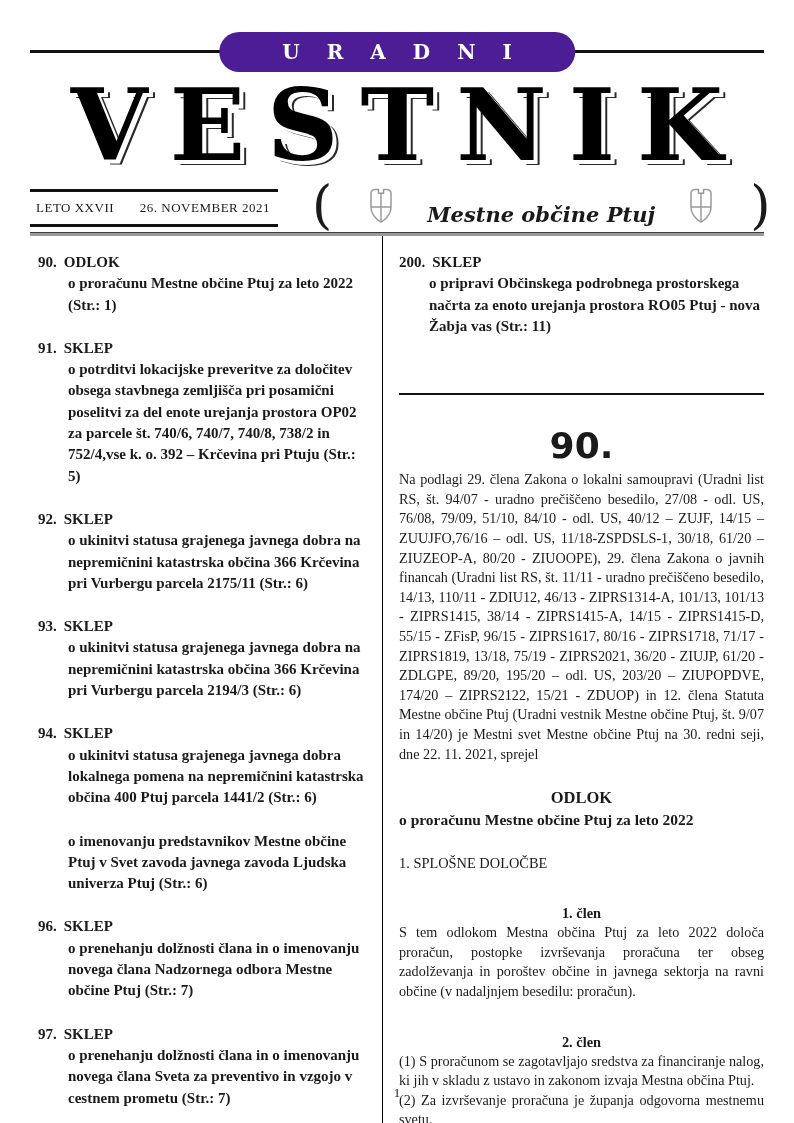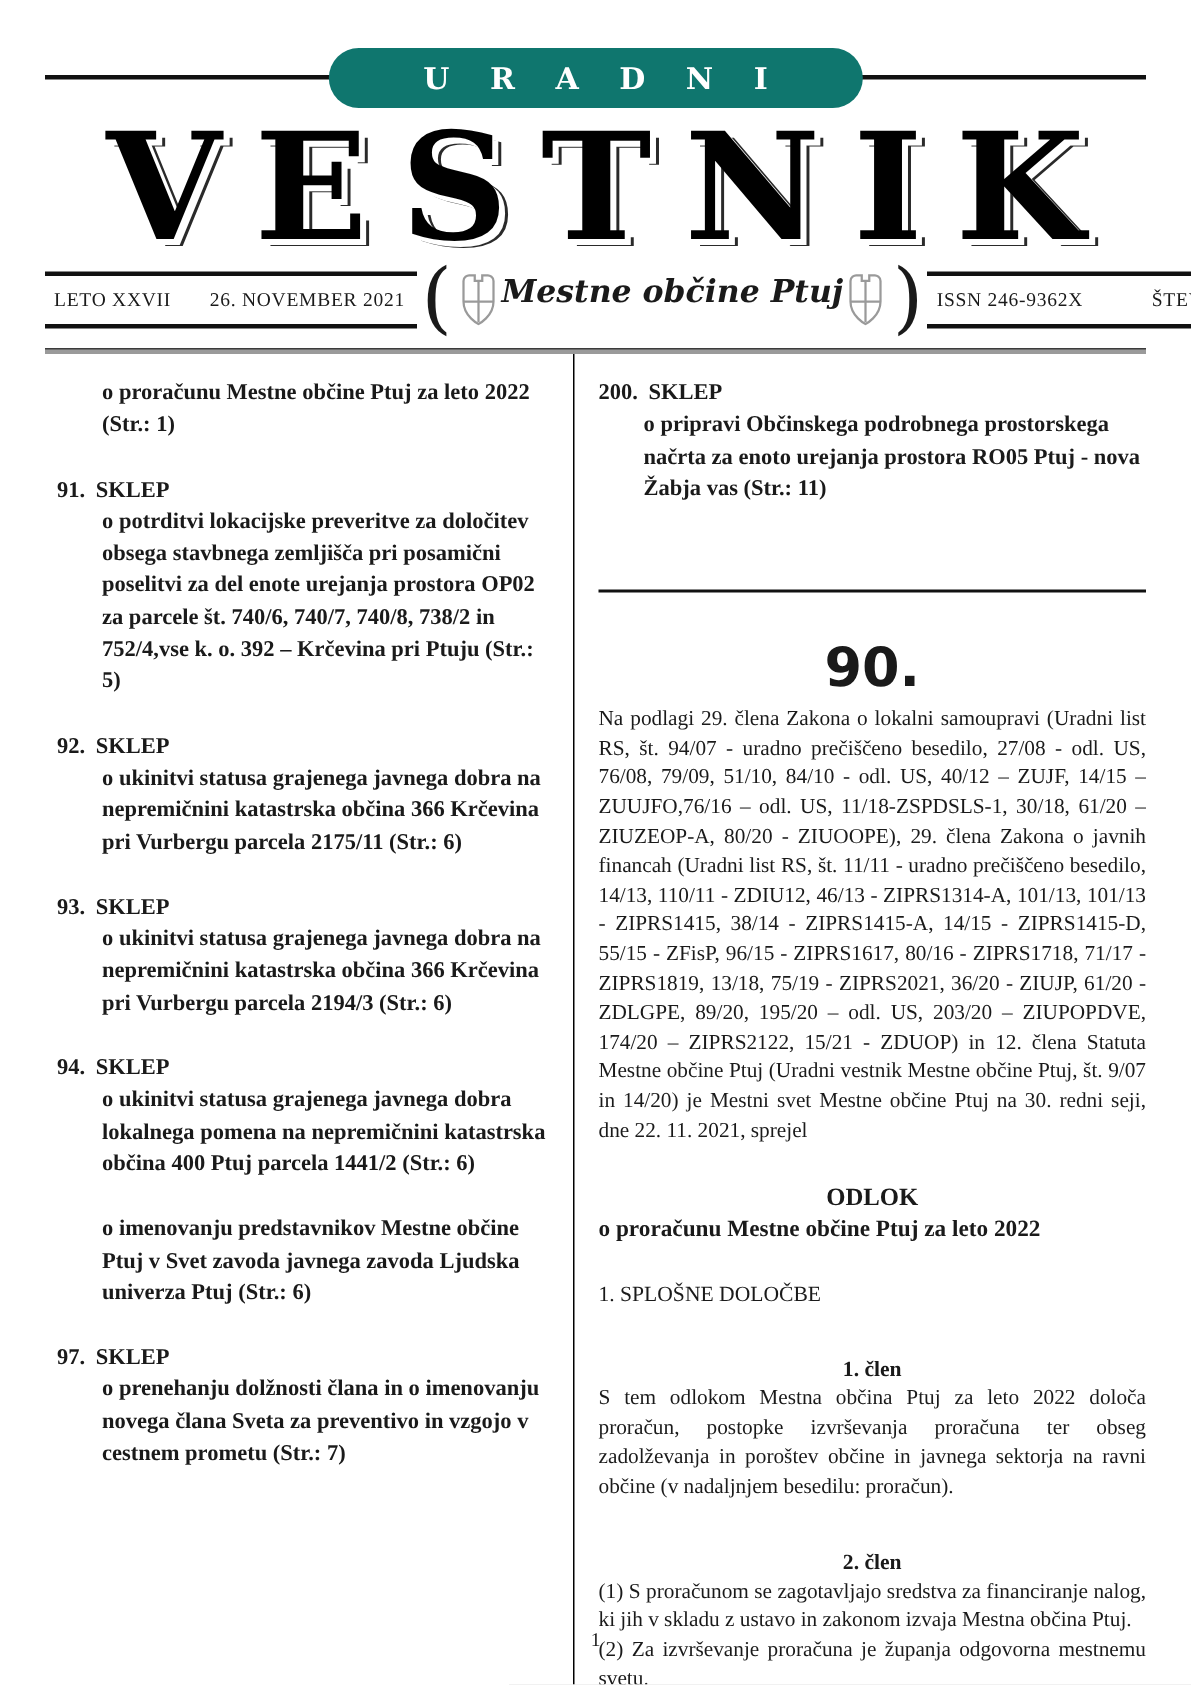--- a/index.html
+++ b/index.html
@@ -12,21 +12,21 @@
     font-family:"Liberation Serif", serif;
     overflow:hidden;
     box-sizing:border-box;
     padding:0 30px;
   }
   
   .kicker-row { position:relative; height:42px; margin-top:32px; }
   .kicker-line { position:absolute; left:0; right:0; top:18px; height:3px; background:#111; }
   .kicker-pill {
     position:absolute; left:50%; top:0; transform:translateX(-50%);
-    background:#0f766e; color:#fff;
+    background:#4c1d95; color:#fff;
     height:40px; line-height:40px;
     padding:0 36px; border-radius:22px;
     font-family:"DejaVu Serif", serif;
     font-weight:bold; font-size:20px;
     letter-spacing:27px; text-indent:27px;
     white-space:nowrap;
   }
   .big-title {
     text-align:center;
     font-family:"DejaVu Serif", serif;
@@ -34,23 +34,24 @@
     font-size:99px;
     line-height:1.0;
     letter-spacing:22px;
     text-indent:22px;
     color:#000000;
     text-shadow:4px 4px 0 #ffffff, 6px 5px 0 #2a2a2a;
     margin-top:2px;
     white-space:nowrap;
   }
   .info-band {
-    display:flex; align-items:flex-start;
+    display:flex; align-items:flex-end;
     margin-top:6px;
     height:46px;
+    gap:31px;
   }
   .band-box {
     border-top:3px solid #111;
     border-bottom:3px solid #111;
     height:38px;
     display:flex; justify-content:space-between; align-items:center;
     font-size:13px;
     letter-spacing:0.5px;
     padding:0 8px 0 6px;
     box-sizing:border-box;
@@ -150,40 +151,45 @@
       </div>
     </div>
     <div class="double-rule"></div>
   </div>
 
   <div class="columns">
 
     <div class="col-left">
 
       <div class="toc-item">
+        <div><span class="toc-no">90.</span><span>ODLOK</span></div>
         <div class="toc-text">o proračunu Mestne občine Ptuj za leto 2022 (Str.: 1)</div>
       </div>
       <div class="toc-item">
         <div><span class="toc-no">91.</span><span>SKLEP</span></div>
         <div class="toc-text">o potrditvi lokacijske preveritve za določitev obsega stavbnega zemljišča pri posamični poselitvi za del enote urejanja prostora OP02 za parcele št. 740/6, 740/7, 740/8, 738/2 in 752/4,vse k. o. 392 – Krčevina pri Ptuju (Str.: 5)</div>
       </div>
       <div class="toc-item">
         <div><span class="toc-no">92.</span><span>SKLEP</span></div>
         <div class="toc-text">o ukinitvi statusa grajenega javnega dobra na nepremičnini katastrska občina 366 Krčevina pri Vurbergu parcela 2175/11 (Str.: 6)</div>
       </div>
       <div class="toc-item">
         <div><span class="toc-no">93.</span><span>SKLEP</span></div>
         <div class="toc-text">o ukinitvi statusa grajenega javnega dobra na nepremičnini katastrska občina 366 Krčevina pri Vurbergu parcela 2194/3 (Str.: 6)</div>
       </div>
       <div class="toc-item">
         <div><span class="toc-no">94.</span><span>SKLEP</span></div>
         <div class="toc-text">o ukinitvi statusa grajenega javnega dobra lokalnega pomena na nepremičnini katastrska občina 400 Ptuj parcela 1441/2 (Str.: 6)</div>
       </div>
       <div class="toc-item">
         <div class="toc-text">o imenovanju predstavnikov Mestne občine Ptuj v Svet zavoda javnega zavoda Ljudska univerza Ptuj (Str.: 6)</div>
+      </div>
+      <div class="toc-item">
+        <div><span class="toc-no">96.</span><span>SKLEP</span></div>
+        <div class="toc-text">o prenehanju dolžnosti člana in o imenovanju novega člana Nadzornega odbora Mestne občine Ptuj (Str.: 7)</div>
       </div>
       <div class="toc-item">
         <div><span class="toc-no">97.</span><span>SKLEP</span></div>
         <div class="toc-text">o prenehanju dolžnosti člana in o imenovanju novega člana Sveta za preventivo in vzgojo v cestnem prometu (Str.: 7)</div>
       </div>
 
     </div>
 
     <div class="col-right">
 

